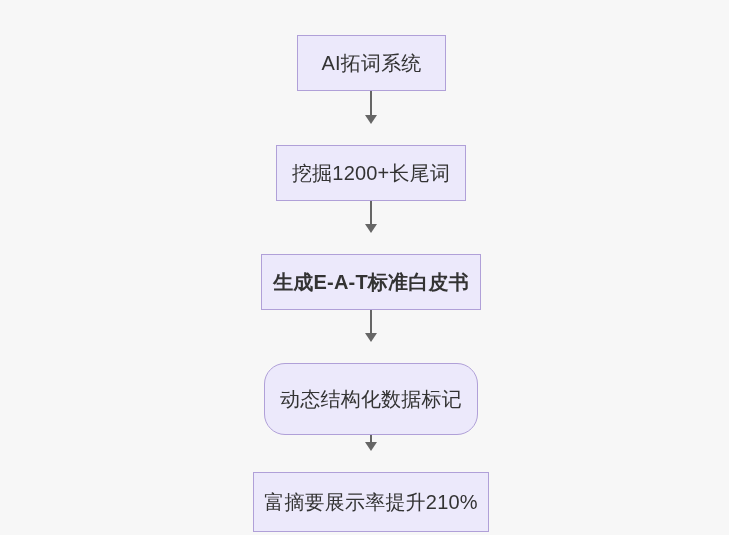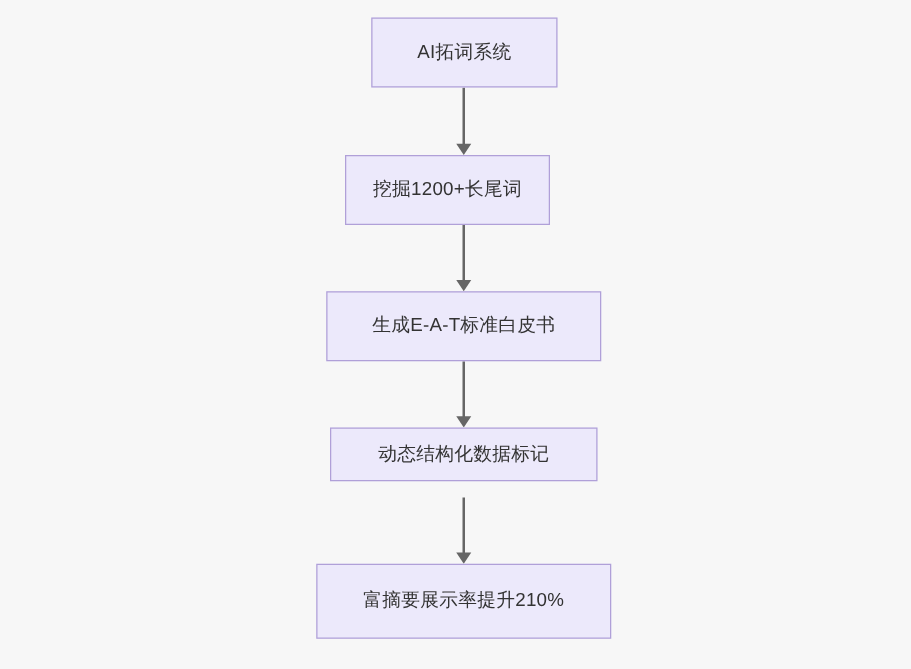--- a/index.html
+++ b/index.html
@@ -22,25 +22,26 @@
     position: absolute;
     box-sizing: border-box;
     height: 56px;
     background: #ece9fb;
     border: 1.5px solid #b0a0d8;
     border-radius: 0;
     display: flex;
     align-items: center;
     justify-content: center;
     color: #333333;
-    font-size: 15px;
+    font-size: 20px;
     line-height: 1.2;
     letter-spacing: 0.2px;
     white-space: nowrap;
     z-index: 2;
+    margin-top: 21px;
   }
   .connector {
     position: absolute;
     z-index: 1;
   }
   .connector .line {
     position: absolute;
     left: 50%;
     top: 0;
     width: 2px;
@@ -79,21 +80,21 @@
     <div class="head" style="border-top-color: rgb(102, 102, 102);"></div>
   </div>
 
   <div class="connector" style="left: 363px; top: 398px; width: 16px; height: 53px;">
     <div class="line" style="height: 45px; background: rgb(102, 102, 102);"></div>
     <div class="head" style="border-top-color: rgb(102, 102, 102);"></div>
   </div>
 
   <div class="node" style="left: 297px; top: 14px; width: 149px; height: 56px; background: rgb(236, 233, 251); border-color: rgb(176, 160, 216); color: rgb(51, 51, 51);">AI拓词系统</div>
 
-  <div class="node" style="left: 276px; top: 124px; width: 164px; height: 56px; background: rgb(236, 233, 251); border-color: rgb(176, 160, 216); color: rgb(51, 51, 51);">挖掘1200+长尾词</div>
+  <div class="node" style="left: 276px; top: 124px; width: 190px; height: 56px; background: rgb(236, 233, 251); border-color: rgb(176, 160, 216); color: rgb(51, 51, 51);">挖掘1200+长尾词</div>
 
-  <div class="node" style="left: 261px; top: 233px; width: 220px; height: 56px; background: rgb(236, 233, 251); border-color: rgb(176, 160, 216); color: rgb(51, 51, 51);">生成E-A-T标准白皮书</div>
+  <div class="node" style="left: 261px; top: 233px; width: 220px; height: 56px; background: rgb(236, 233, 251); border-color: rgb(176, 160, 216); color: rgb(51, 51, 51); font-weight: bold;">生成E-A-T标准白皮书</div>
 
-  <div class="node" style="left: 264px; top: 342px; width: 214px; height: 43px; background: rgb(236, 233, 251); border-color: rgb(176, 160, 216); color: rgb(51, 51, 51);">动态结构化数据标记</div>
+  <div class="node" style="left: 264px; top: 342px; width: 214px; height: 72px; background: rgb(236, 233, 251); border-color: rgb(176, 160, 216); color: rgb(51, 51, 51); border-radius: 21px;">动态结构化数据标记</div>
 
   <div class="node" style="left: 253px; top: 451px; width: 236px; height: 60px; background: rgb(236, 233, 251); border-color: rgb(176, 160, 216); color: rgb(51, 51, 51);">富摘要展示率提升210%</div>
 
 </div>
 
 </body></html>

